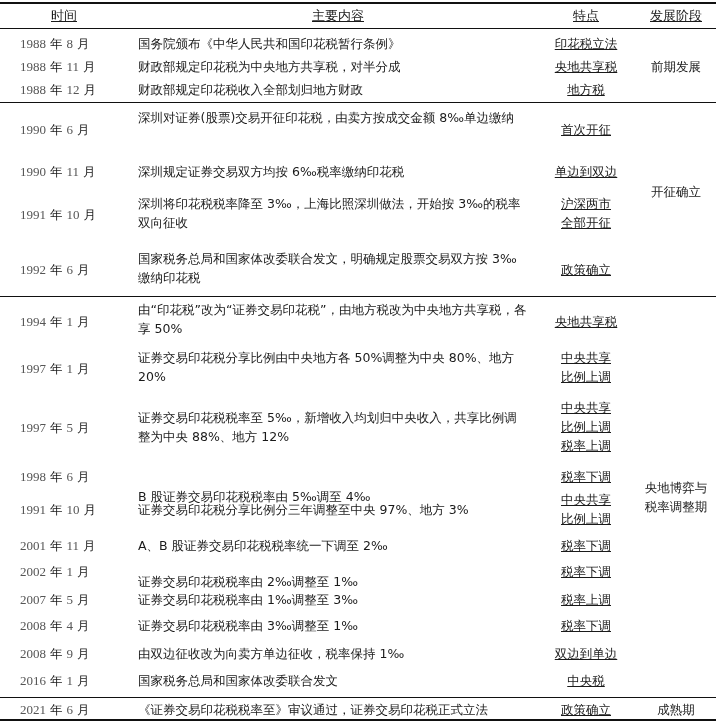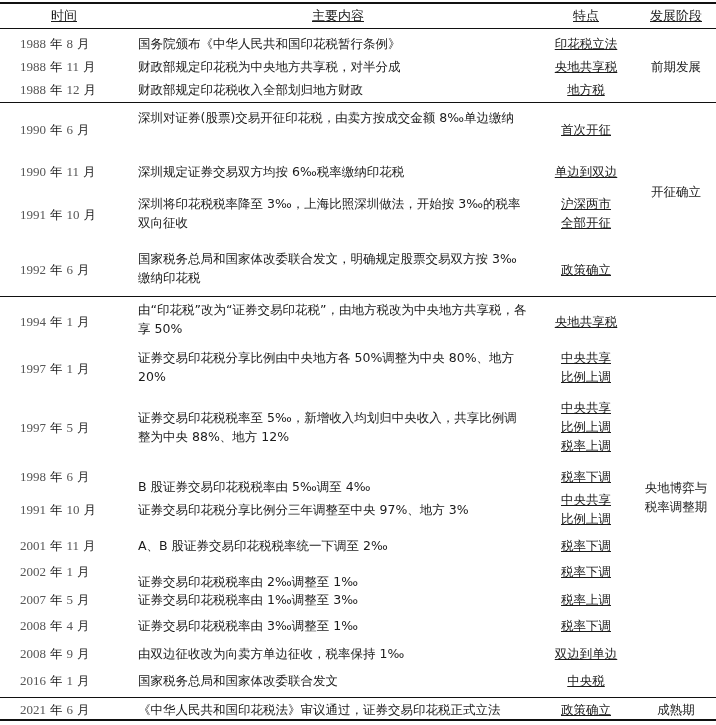--- a/index.html
+++ b/index.html
@@ -75,21 +75,21 @@
 
   <div class="cell time" style="top:359px"><span class="num">1997</span> <span>年</span> <span class="num">1</span> <span>月</span></div>
   <div class="cell content" style="top:348px;width:390px">证券交易印花税分享比例由中央地方各 50%调整为中央 80%、地方 20%</div>
   <div class="cell feature" style="top:348px;width:50px;left:561px">中央共享比例上调</div>
 
   <div class="cell time" style="top:418px"><span class="num">1997</span> <span>年</span> <span class="num">5</span> <span>月</span></div>
   <div class="cell content" style="top:408px;width:390px">证券交易印花税税率至 5‰，新增收入均划归中央收入，共享比例调整为中央 88%、地方 12%</div>
   <div class="cell feature" style="top:398px;width:50px;left:561px">中央共享比例上调税率上调</div>
 
   <div class="cell time" style="top:467px"><span class="num">1998</span> <span>年</span> <span class="num">6</span> <span>月</span></div>
-  <div class="cell content" style="top:477px">B 股证券交易印花税税率由 5‰调至 4‰</div>
+  <div class="cell content" style="top:487px">B 股证券交易印花税税率由 5‰调至 4‰</div>
   <div class="cell feature" style="top:467px">税率下调</div>
   <div class="cell stage" style="top:478px;width:70px;left:641px">央地博弈与税率调整期</div>
 
   <div class="cell time" style="top:500px"><span class="num">1991</span> <span>年</span> <span class="num">10</span> <span>月</span></div>
   <div class="cell content" style="top:500px">证券交易印花税分享比例分三年调整至中央 97%、地方 3%</div>
   <div class="cell feature" style="top:490px;width:50px;left:561px">中央共享比例上调</div>
 
   <div class="cell time" style="top:536px"><span class="num">2001</span> <span>年</span> <span class="num">11</span> <span>月</span></div>
   <div class="cell content" style="top:536px">A、B 股证券交易印花税税率统一下调至 2‰</div>
   <div class="cell feature" style="top:536px">税率下调</div>
@@ -108,16 +108,16 @@
 
   <div class="cell time" style="top:644px"><span class="num">2008</span> <span>年</span> <span class="num">9</span> <span>月</span></div>
   <div class="cell content" style="top:644px">由双边征收改为向卖方单边征收，税率保持 1‰</div>
   <div class="cell feature" style="top:644px">双边到单边</div>
 
   <div class="cell time" style="top:671px"><span class="num">2016</span> <span>年</span> <span class="num">1</span> <span>月</span></div>
   <div class="cell content" style="top:671px">国家税务总局和国家体改委联合发文</div>
   <div class="cell feature" style="top:671px">中央税</div>
 
   <div class="cell time" style="top:700px"><span class="num">2021</span> <span>年</span> <span class="num">6</span> <span>月</span></div>
-  <div class="cell content" style="top:700px">《中华人民共和国印花税法》审议通过，证券交易印花税正式立法</div>
+  <div class="cell content" style="top:700px">《证券交易印花税税率至》审议通过，证券交易印花税正式立法</div>
   <div class="cell feature" style="top:700px">政策确立</div>
   <div class="cell stage" style="top:700px">成熟期</div>
 </div>
 
 </body></html>

